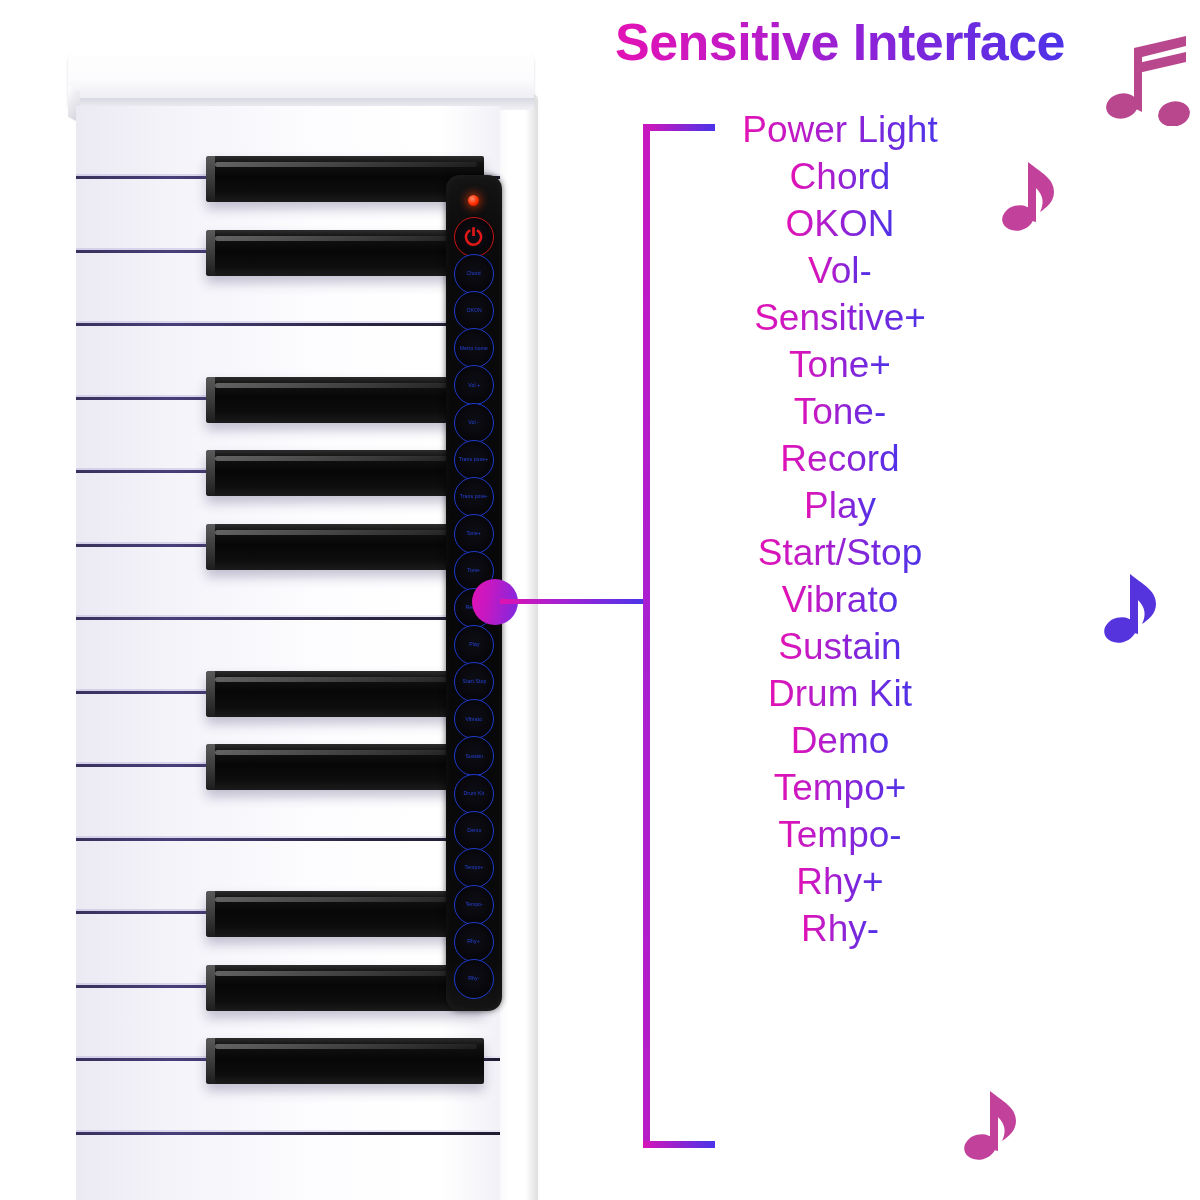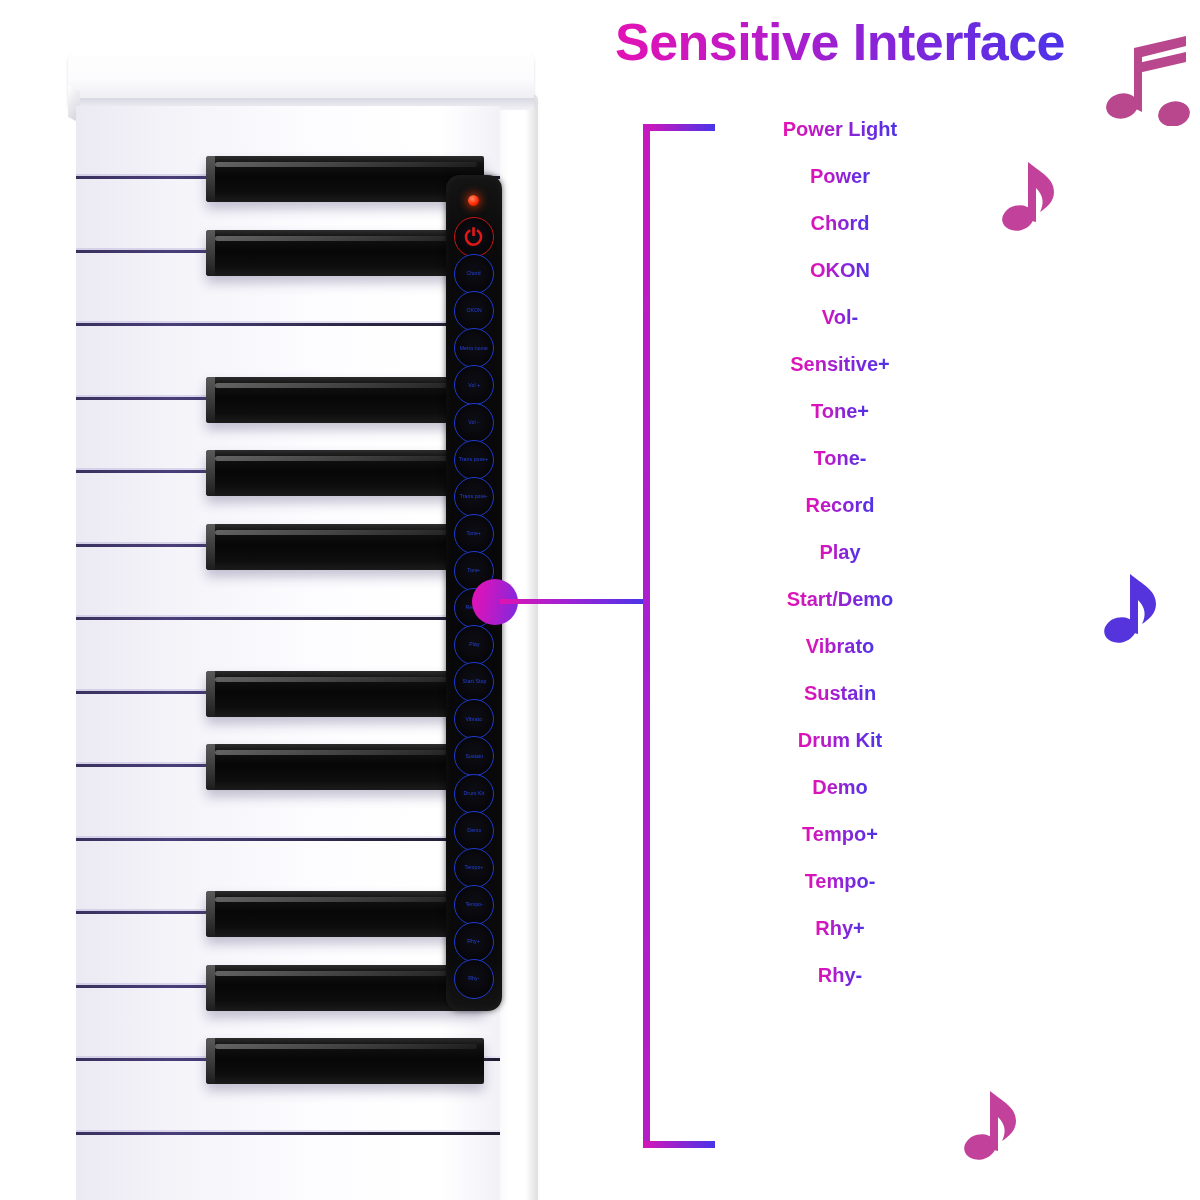--- a/index.html
+++ b/index.html
@@ -27,25 +27,25 @@
     line-height:1.1;
     white-space:nowrap;
   }
 
   
   #labels{
     position:absolute;left:690px;top:106px;width:300px;
     text-align:center;
   }
   .feature{
-    font-size:20px;
+    font-size:37px;
     line-height:47px;
     height:47px;
     white-space:nowrap;
-    font-weight:700;
+    font-weight:400;
   }
 
   
   #bracket{position:absolute;left:630px;top:100px;width:100px;height:1070px;}
   .br-v{
     position:absolute;left:13px;top:24px;width:7px;height:1024px;
     background:linear-gradient(180deg,#c718c0 0%,#a81fd0 50%,#b61cc6 100%);
   }
   .br-h-top{
     position:absolute;left:13px;top:24px;width:72px;height:7px;
@@ -325,30 +325,29 @@
     <div class="br-v"></div>
     <div class="br-h-bot"></div>
   </div>
 
   <div id="heading">
     <span class="grad-text">Sensitive Interface</span>
   </div>
 
   <div id="labels">
       <div class="feature"><span class="grad-text">Power Light</span></div>
-      <div class="feature"><span class="grad-text">Power</span></div>
       <div class="feature"><span class="grad-text">Chord</span></div>
       <div class="feature"><span class="grad-text">OKON</span></div>
       <div class="feature"><span class="grad-text">Vol-</span></div>
       <div class="feature"><span class="grad-text">Sensitive+</span></div>
       <div class="feature"><span class="grad-text">Tone+</span></div>
       <div class="feature"><span class="grad-text">Tone-</span></div>
       <div class="feature"><span class="grad-text">Record</span></div>
       <div class="feature"><span class="grad-text">Play</span></div>
-      <div class="feature"><span class="grad-text">Start/Demo</span></div>
+      <div class="feature"><span class="grad-text">Start/Stop</span></div>
       <div class="feature"><span class="grad-text">Vibrato</span></div>
       <div class="feature"><span class="grad-text">Sustain</span></div>
       <div class="feature"><span class="grad-text">Drum Kit</span></div>
       <div class="feature"><span class="grad-text">Demo</span></div>
       <div class="feature"><span class="grad-text">Tempo+</span></div>
       <div class="feature"><span class="grad-text">Tempo-</span></div>
       <div class="feature"><span class="grad-text">Rhy+</span></div>
       <div class="feature"><span class="grad-text">Rhy-</span></div>
     </div>
 

